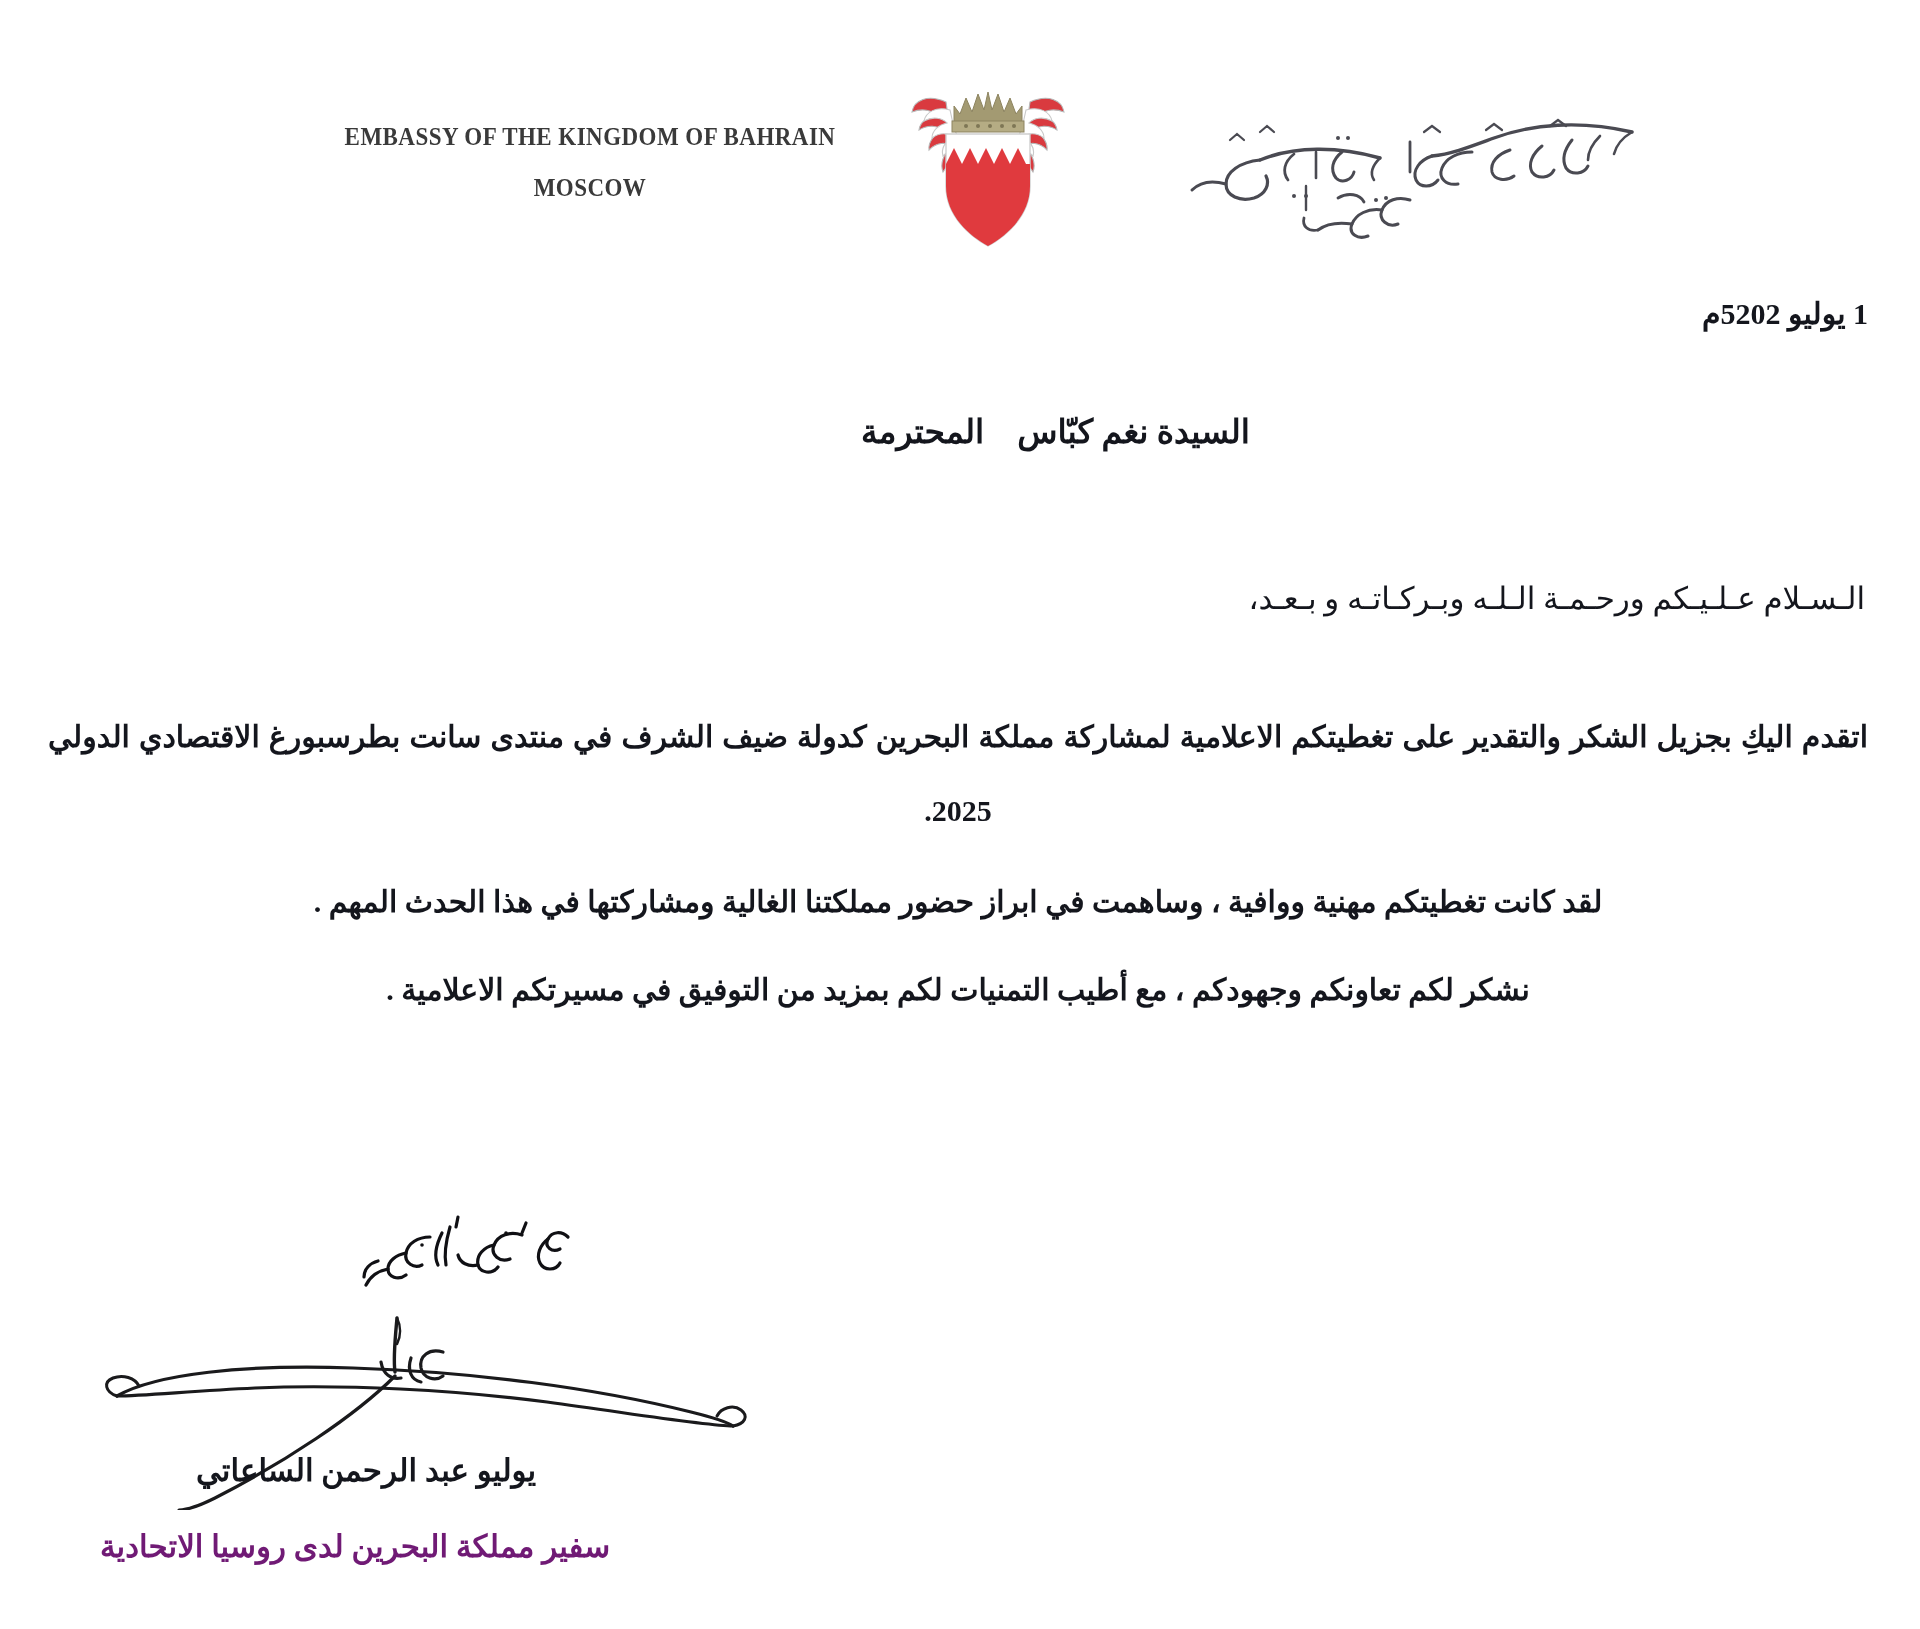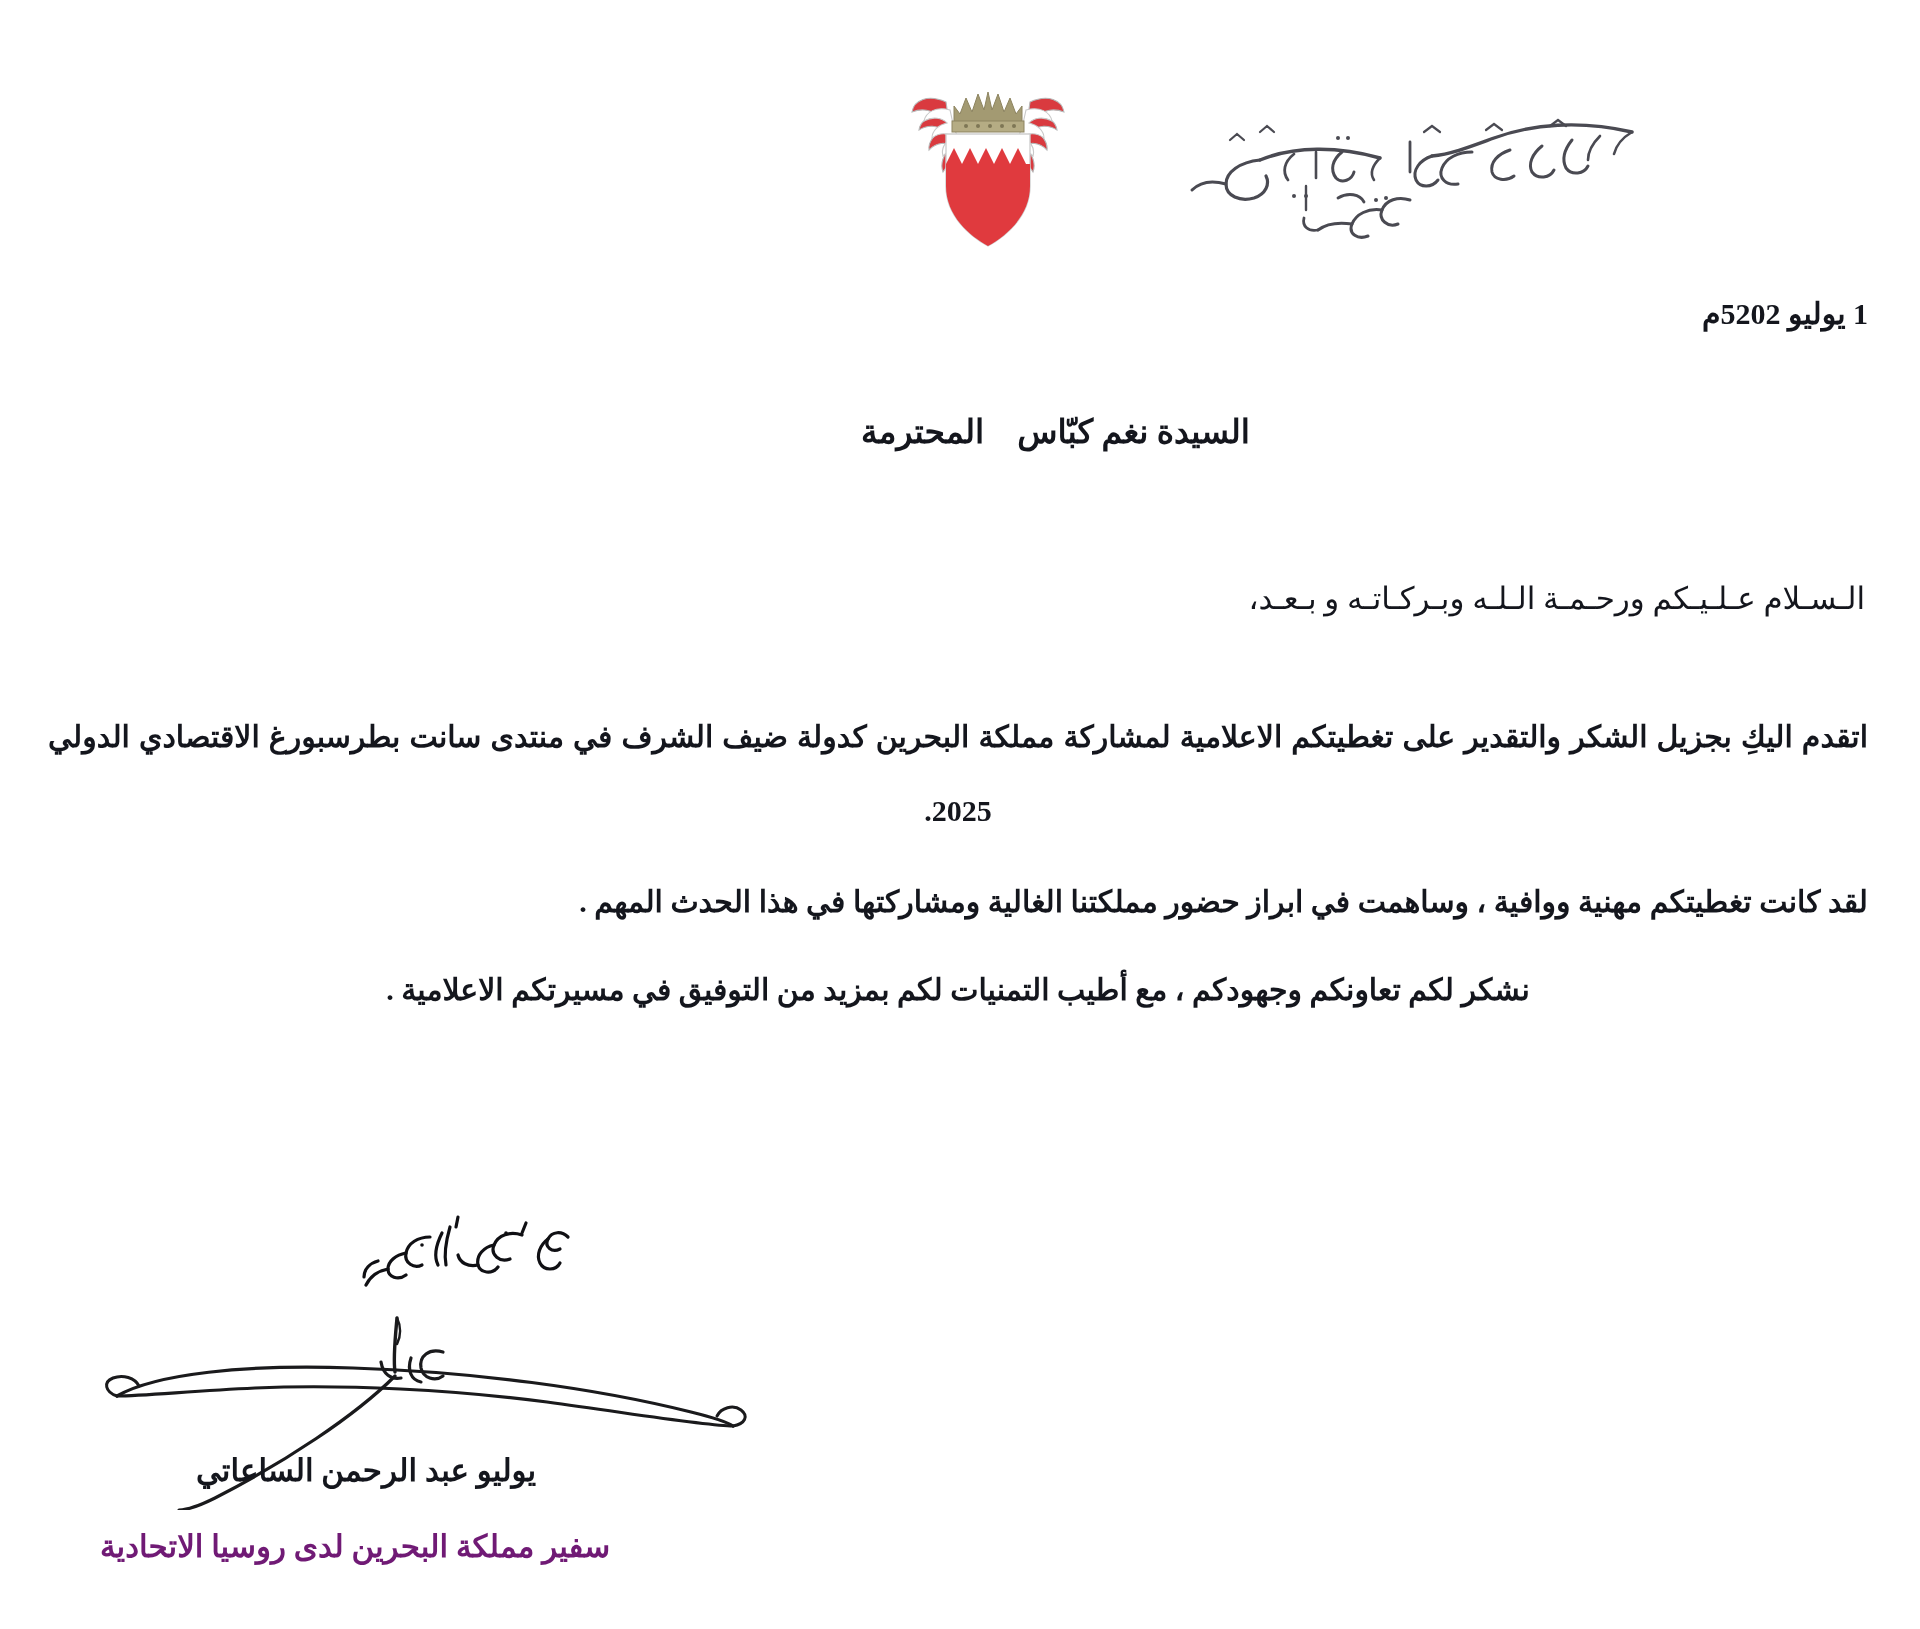--- a/index.html
+++ b/index.html
@@ -116,21 +116,21 @@
     font-family: "Liberation Serif", "DejaVu Serif", serif;
     color: #14161d;
   }
   .para {
     font-size: 30px;
     font-weight: bold;
     line-height: 2.45;
     margin: 0 0 14px 0;
   }
   .para.p1 { text-align: justify; text-align-last: center; }
-  .para.p2 { text-align: right; margin-top: 18px; }
+  .para.p2 { text-align: center; margin-top: 18px; }
   .para.p3 { text-align: center; margin-top: 10px; }
 
   
   .closing-hand {
     position: absolute;
     top: 1215px;
     left: 330px;
     width: 260px;
     height: 80px;
   }
@@ -164,20 +164,24 @@
     white-space: nowrap;
   }
 </style>
 </head>
 <body>
 
 <div class="page">
 
   <div class="letterhead">
 
+    <div class="lh-english">
+      <div class="lh-line1">EMBASSY OF THE KINGDOM OF BAHRAIN</div>
+      <div class="lh-line2">MOSCOW</div>
+    </div>
 
     <div class="crest">
       <svg viewBox="0 0 200 196" width="200" height="196" aria-hidden="true">
 
         <g fill="#d93a3f" stroke="#b8b8b8" stroke-width="1.1">
           <path d="M58 36 C40 28 26 34 24 46 C34 42 44 44 50 50 C40 50 32 56 31 64
                    C40 58 50 60 56 64 C46 68 40 76 41 84 C49 76 58 76 64 80
                    C55 88 52 98 55 106 C61 96 69 94 74 96 C66 106 64 118 68 126
                    C72 114 80 110 86 112 C78 124 78 138 84 146 C86 132 92 126 98 126
                    L98 112 L74 92 L62 64 Z"></path>

